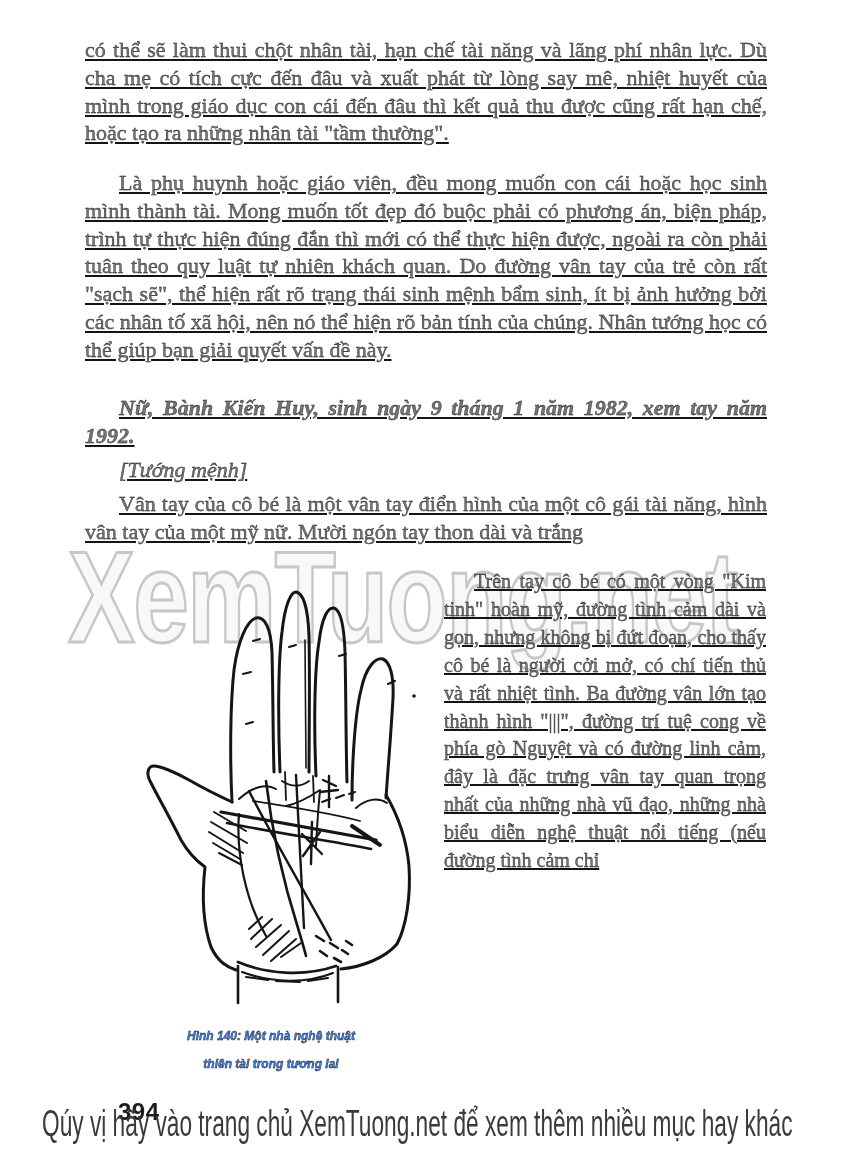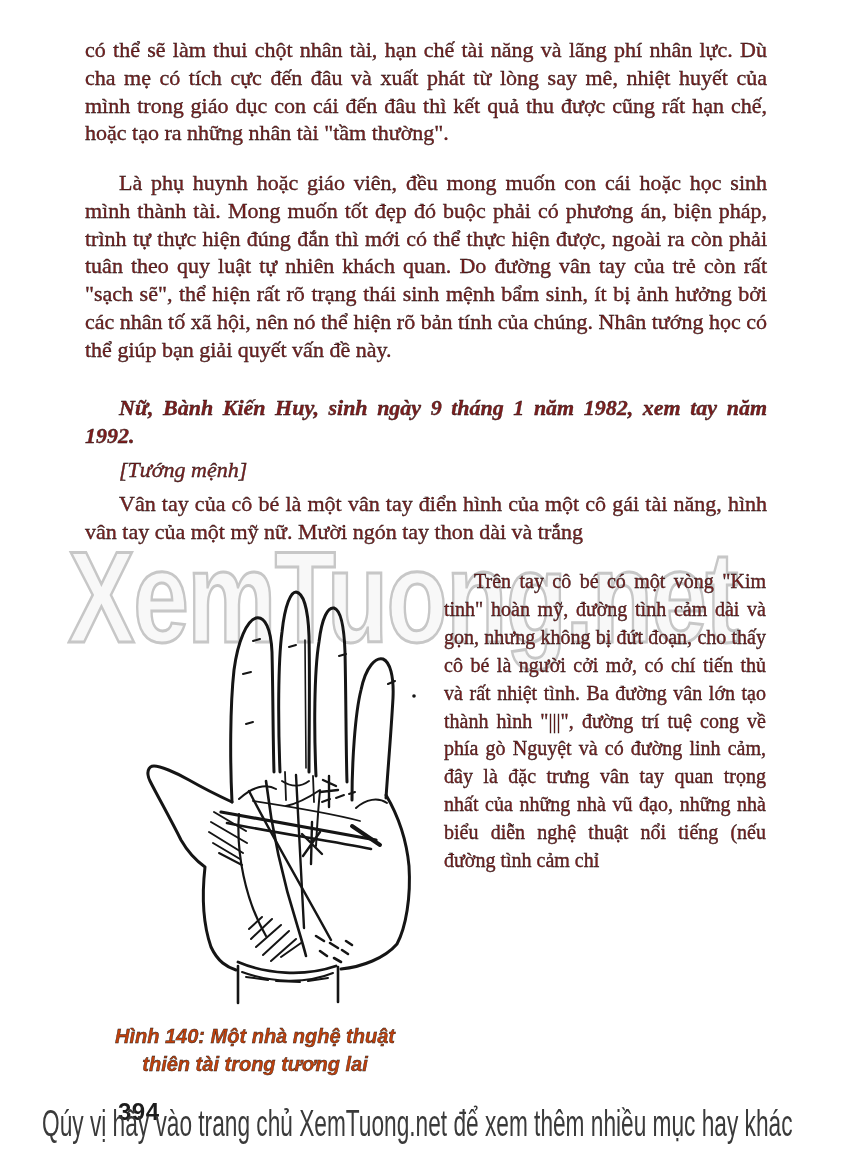--- a/index.html
+++ b/index.html
@@ -3,21 +3,21 @@
 <meta charset="utf-8">
 <style>
   html,body{margin:0;padding:0;background:#ffffff;}
   #page{
     position:relative;width:850px;height:1153px;background:#ffffff;
     overflow:hidden;font-family:"Liberation Serif", serif;color:#141414;
   }
   .abs{position:absolute;}
   
   .bodytext{
-    font-size:22px;line-height:27.8px;text-align:justify;color:#7f1d1d;
+    font-size:22px;line-height:27.8px;text-align:justify;color:#737373;text-decoration:underline;
     -webkit-text-stroke:0.35px #141414;
   }
   #p1{left:85px;top:36px;width:682px;}
   #p2{left:85px;top:169px;width:682px;text-indent:34px;}
   #p3{left:85px;top:394px;width:682px;text-indent:34px;font-weight:bold;font-style:italic;}
   #p4{left:85px;top:456px;width:682px;text-indent:34px;font-style:italic;}
   #p5a{left:85px;top:490px;width:682px;text-indent:34px;}
   #rightcol{left:444px;top:559px;width:322px;}
   #rightcol .bodytext{font-size:20px;line-height:27.9px;position:static;}
   #p6{text-indent:30px;margin-top:9px;}
@@ -27,23 +27,23 @@
     font-family:"Liberation Sans", sans-serif;font-weight:bold;
     font-size:130px;letter-spacing:-2px;white-space:nowrap;
     transform:scaleX(0.77);transform-origin:left top;
     color:rgba(110,110,110,0.05);
     -webkit-text-stroke:3px #c7c7c7;
   }
   .layer1{z-index:1;}
   
   #figure-svg{left:130px;top:590px;width:292px;height:418px;}
   #caption{
-    left:102px;top:1022px;width:306px;text-align:center;
+    left:118px;top:1022px;width:306px;text-align:center;
     font-family:"Liberation Sans", sans-serif;font-weight:bold;font-style:italic;
-    font-size:20px;line-height:28px;color:#c2410c;
+    font-size:12px;line-height:28px;color:#3b82f6;
     -webkit-text-stroke:0.4px #181818;
   }
   
   #pagenum{
     left:118px;top:1086px;font-family:"Liberation Sans", sans-serif;
     font-weight:bold;font-size:24px;color:#1c1c1c;letter-spacing:0.5px;margin-top:12px;
   }
   #footer{
     left:42px;top:1103px;white-space:nowrap;
     font-family:"Liberation Sans", sans-serif;font-size:36px;color:#3a3a3a;

